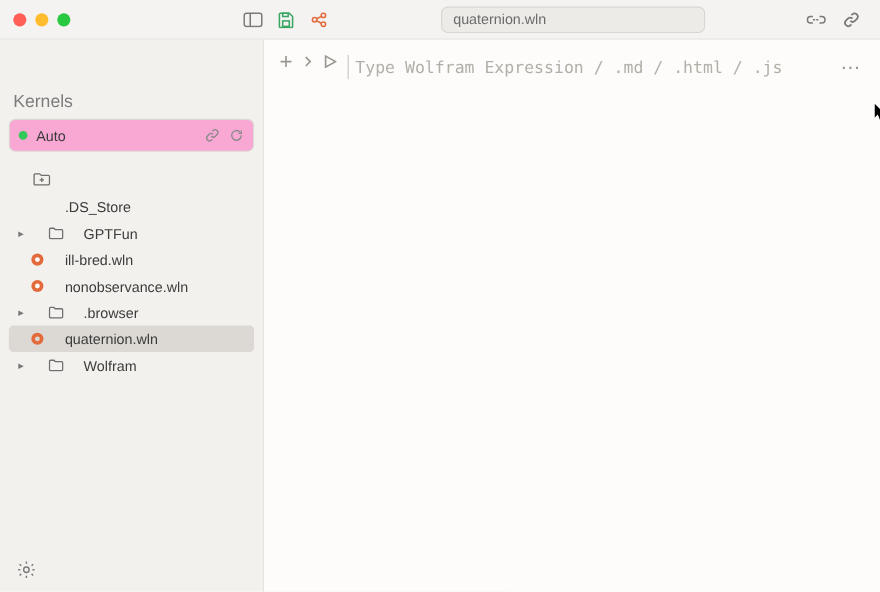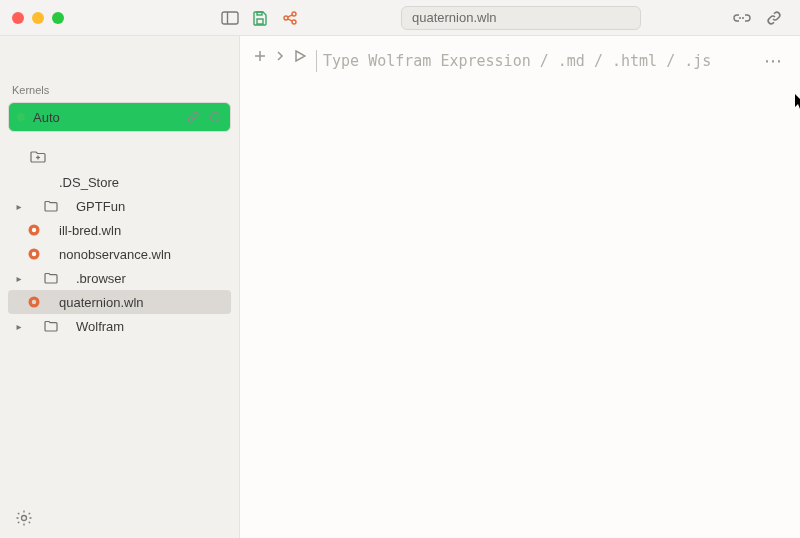--- a/index.html
+++ b/index.html
@@ -71,28 +71,28 @@
       position: relative;
     }
     .sidebar-content { flex: 1; overflow: auto; padding-top: 44px; }
     .sidebar-footer {
       height: 40px;
       display: flex;
       align-items: center;
       padding-left: 14px;
     }
     .section-title {
-      font-size: 11px;
+      font-size: 16px;
       color: #7c7c7c;
       padding: 4px 12px 6px;
     }
     .kernel-row {
       margin: 0 8px 12px;
       height: 30px;
-      background: #22c55e;
+      background: #f9a8d4;
       border: 1px solid #ddd9d4;
       border-radius: 6px;
       display: flex;
       align-items: center;
       padding: 0 8px;
       gap: 8px;
     }
     .dot-green {
       width: 8px; height: 8px; border-radius: 50%;
       background: #34c759;

